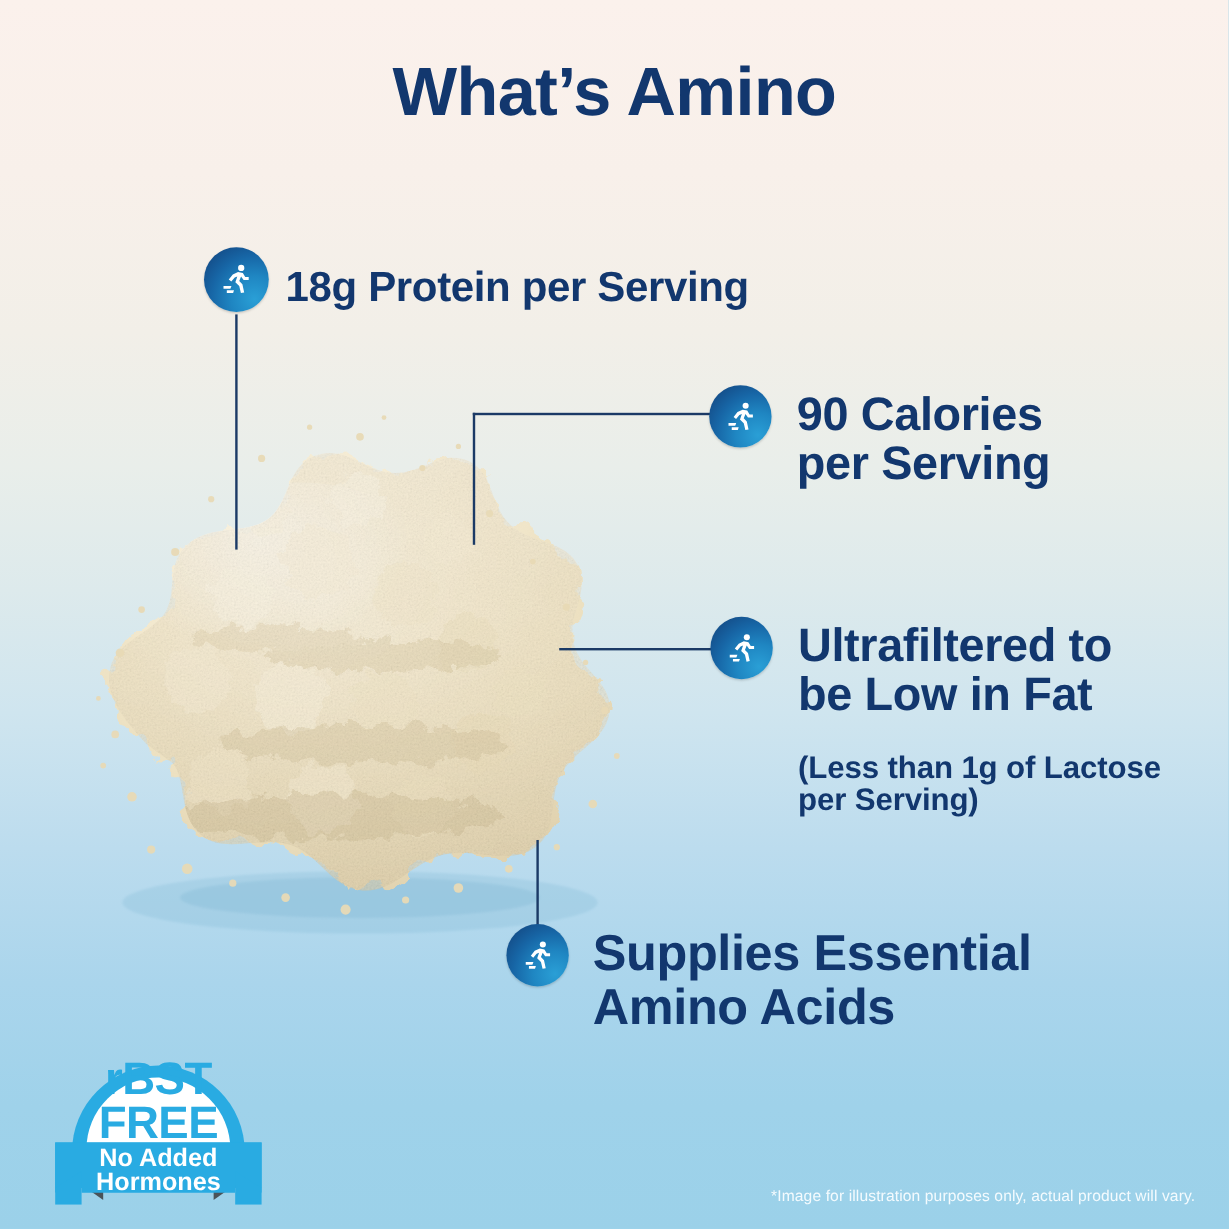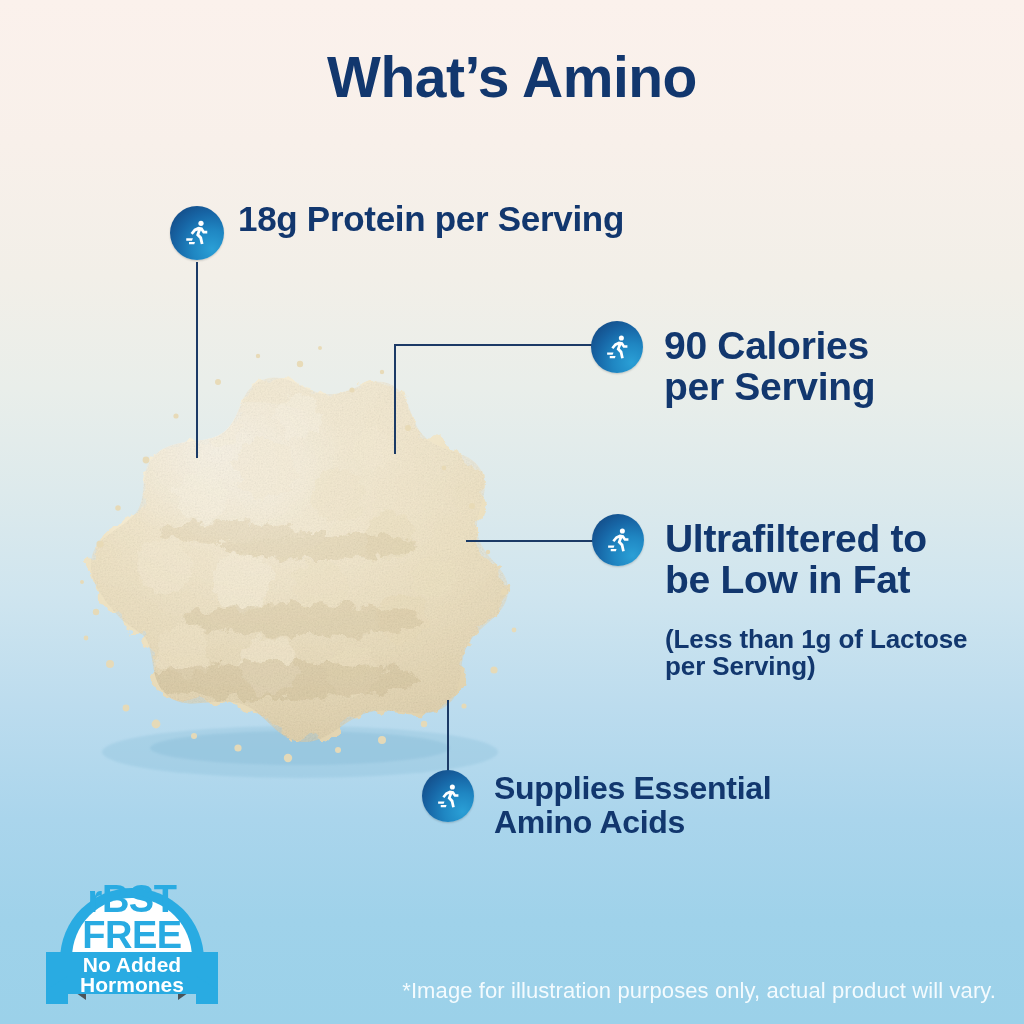--- a/index.html
+++ b/index.html
@@ -74,31 +74,31 @@
     color:#12376e;
     font-weight:700;
     line-height:1.06;
   }
   .callout .main { font-size:38px; letter-spacing:-0.3px; white-space:pre-line; }
   .callout .sub  { font-size:26px; letter-spacing:-0.1px; margin-top:25px; white-space:pre-line; }
 
   #c1 .main { font-size:35px; }
   #c2 .main { font-size:39px; }
   #c3 .main { font-size:39px; }
-  #c4 .main { font-size:32px; }
+  #c4 .main { font-size:42px; }
 
   
   #rbst { position:absolute; left:44px; top:848px; width:176px; height:156px;text-align:center; }
   #rbst svg { display:block; width:100%; height:100%; }
 
   
   .disclaimer {
     position:absolute;
     right:28px; bottom:20px;
-    font-size:22px;
+    font-size:13px;
     color:#f4fbfe;
     letter-spacing:0.1px;
   }
 </style>
 </head>
 <body>
 
 <div id="stage">
 
   <div class="title">What’s Amino</div>
@@ -296,21 +296,21 @@
         <path d="M13.1 7.0 L9.6 8.6 L6.9 12.0 L8.6 13.3 L10.9 10.6 L12.6 9.9
                  L11.3 13.7 L13.9 16.3 L15.0 21.0 L17.2 20.6 L16.0 15.1
                  L13.9 12.9 L15.1 9.9 L16.8 12.3 L20.2 12.3 L20.2 10.2
                  L17.9 10.2 L16.3 7.6 Z"></path>
         <path d="M8.7 16.2 L3.4 16.2 L3.4 18.1 L8.0 18.1 Z"></path>
         <path d="M10.4 19.1 L5.6 19.1 L5.6 20.9 L9.8 20.9 Z"></path>
       </svg>
     </span>
   </div>
 
-  <div class="callout" id="c1" style="left:238px; top:200px;">
+  <div class="callout" id="c1" style="left:238px; top:221px;">
     <div class="main">18g Protein per Serving</div>
   </div>
 
   <div class="callout" id="c2" style="left:664px; top:325px;">
     <div class="main">90 Calories
 per Serving</div>
   </div>
 
   <div class="callout" id="c3" style="left:665px; top:518px;">
     <div class="main">Ultrafiltered to

